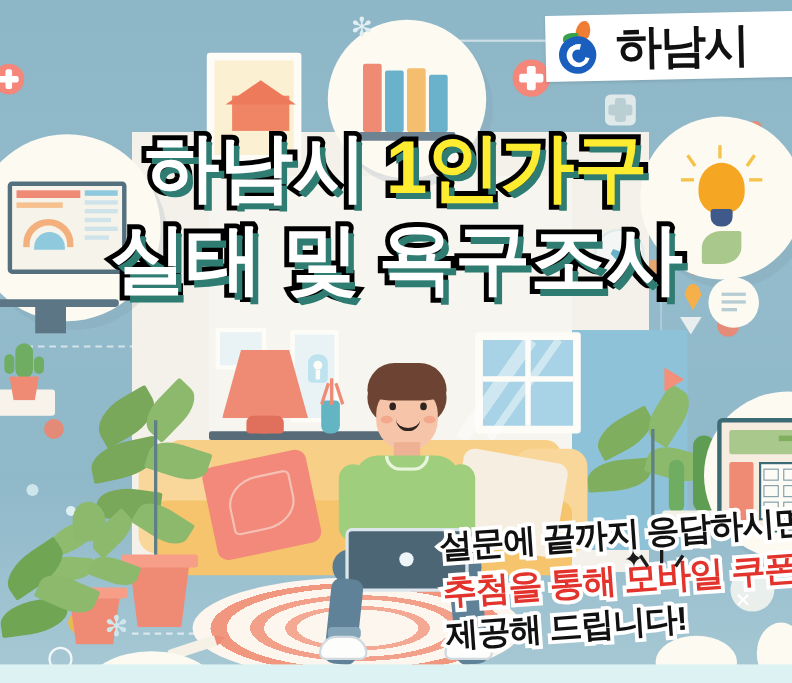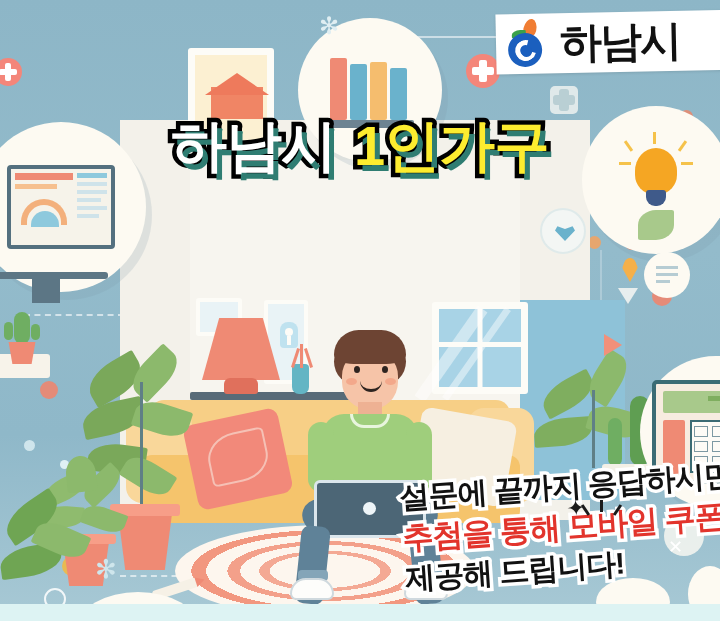--- a/index.html
+++ b/index.html
@@ -81,21 +81,21 @@
   .pot{position:absolute;background:#ef8a74;clip-path:polygon(8% 0,92% 0,80% 100%,20% 100%);}
   .potrim{position:absolute;background:#f79e88;border-radius:3px;}
   .leaf{position:absolute;background:#7aa85a;border-radius:60% 5% 60% 5%;}
   .leaf2{position:absolute;background:#8cb96c;border-radius:50% 6% 50% 6%;}
   .stem{position:absolute;width:3px;background:#5f7f86;}
   .cactus{position:absolute;background:#6fae62;border-radius:10px;}
 
   
   .titlewrap{position:absolute;left:0;right:0;top:118px;text-align:center;pointer-events:none;}
   .tline{font-weight:900;line-height:1;white-space:nowrap;letter-spacing:-1px;}
-  .t1{font-size:56px;}
+  .t1{font-size:68px;}
   .t2{font-size:70px;margin-top:14px;}
   .twhite{
     color:#ffffff;
     -webkit-text-stroke:9px #000;
     paint-order:stroke fill;
     text-shadow:5px 6px 0 #2f7d72;
   }
   .tyellow{
     color:#fdec2f;
     -webkit-text-stroke:9px #000;
@@ -368,20 +368,23 @@
   <div style="position:absolute;left:78px;top:592px;width:120px;height:70px;background:#fdfaf2;border-radius:50%;"></div>
   <div style="position:absolute;left:596px;top:578px;width:74px;height:48px;background:#fdfaf2;border-radius:50%;"></div>
   <div style="position:absolute;left:688px;top:566px;width:44px;height:56px;background:#fdfaf2;border-radius:50%;"></div>
   <div style="position:absolute;left:664px;top:516px;width:40px;height:40px;background:#fdfaf2;border-radius:50%;opacity:.8;"></div>
   <div style="position:absolute;left:668px;top:536px;color:#fff;font-size:18px;font-weight:900;">✕</div>
 
   <div class="titlewrap">
     <div class="tline t1">
       <span class="twhite">하남시</span><span style="display:inline-block;width:18px;"></span><span class="tyellow">1인가구</span>
     </div>
+    <div class="tline t2">
+      <span class="twhite">실태 및 욕구조사</span>
+    </div>
   </div>
 
   <div class="promo">
     <div class="pline p-black">설문에 끝까지 응답하시면</div>
     <div class="pline p-red">추첨을 통해 모바일 쿠폰을</div>
     <div class="pline p-black2">제공해 드립니다!</div>
     <div class="sparkle" style="left:166px;top:26px;">✦</div>
   </div>
   <div style="position:absolute;left:580px;top:500px;width:50px;height:22px;">
     <div style="position:absolute;left:20px;top:0;width:3px;height:12px;background:#1b1b1b;"></div>

